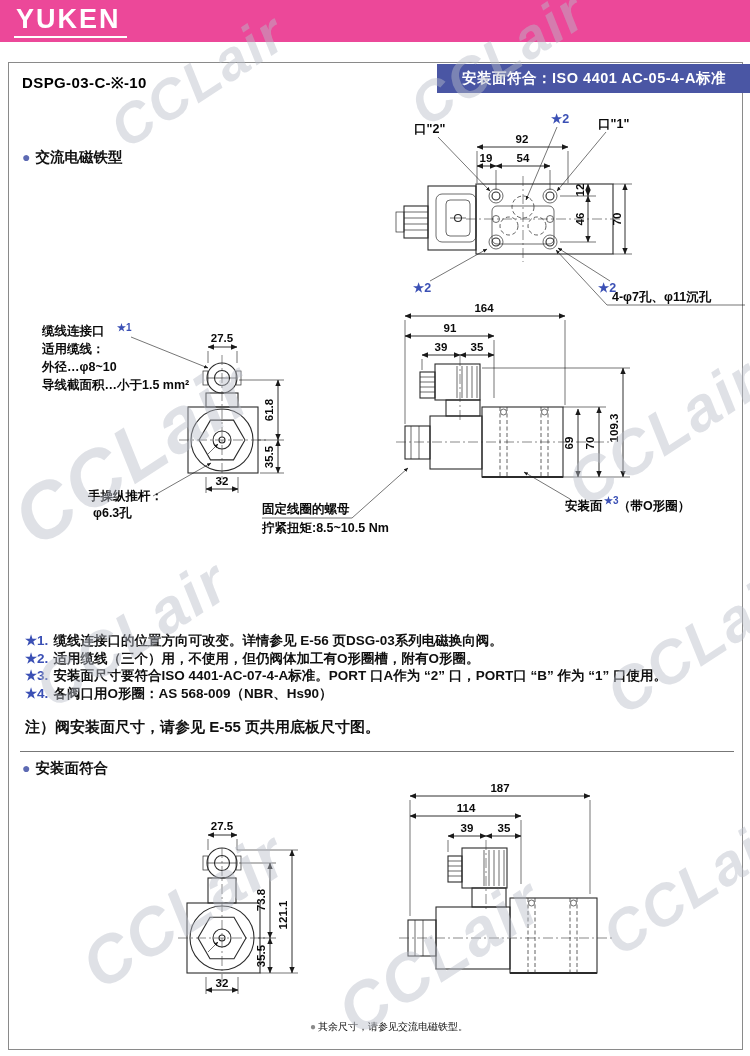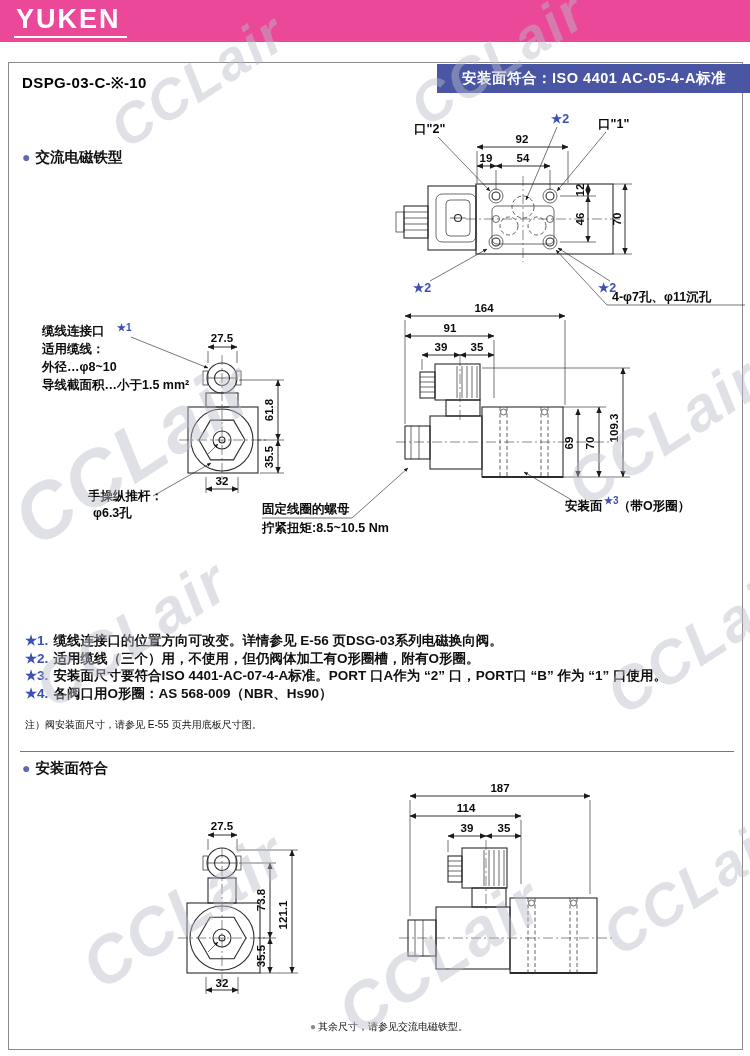--- a/index.html
+++ b/index.html
@@ -22,21 +22,21 @@
   .section-h { position:absolute; font-size:14.5px; font-weight:bold; color:#111; }
   .section-h .bullet { color:#5d6ab3; margin-right:5px; font-size:14px; }
   .sec-ac { left:22px; top:100px;margin-top:48px; }
   .sec-dc { left:22px; top:759px; }
 
   .divider { position:absolute; left:20px; top:751px; width:714px; border-top:1.5px solid #777; }
 
   .notes { position:absolute; left:25px; top:632px; width:712px; font-size:13.5px; font-weight:bold; color:#101010; }
   .note-row { height:17.5px; white-space:nowrap; }
   .note-star { color:#3b50b5; margin-right:5px; }
-  .remark { position:absolute; left:25px; top:718px; font-size:10px; font-weight:normal; color:#101010; }
+  .remark { position:absolute; left:25px; top:718px; font-size:15px; font-weight:bold; color:#101010; }
 
   .dc-note { position:absolute; left:310px; top:1020px; font-size:10px; font-weight:normal; color:#111; }
   .dc-note .gbullet { color:#8a8a8a; margin-right:2px; }
 
   
   .wm { position:absolute; font-weight:bold; font-style:italic; color:rgba(185,188,200,0.45);
         transform:rotate(-33deg); letter-spacing:2px; pointer-events:none; z-index:9; }
 
   
   svg { position:absolute; overflow:visible; }

